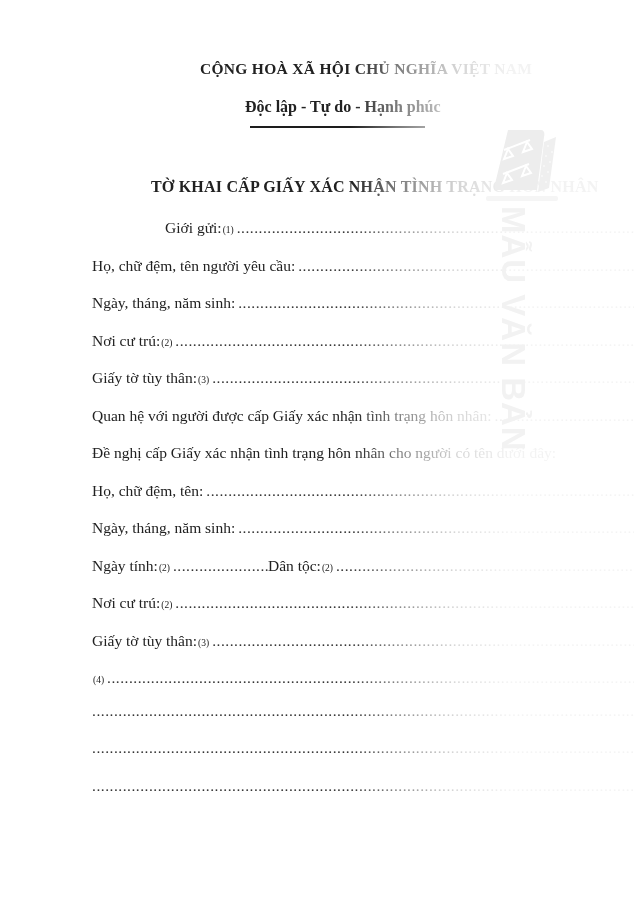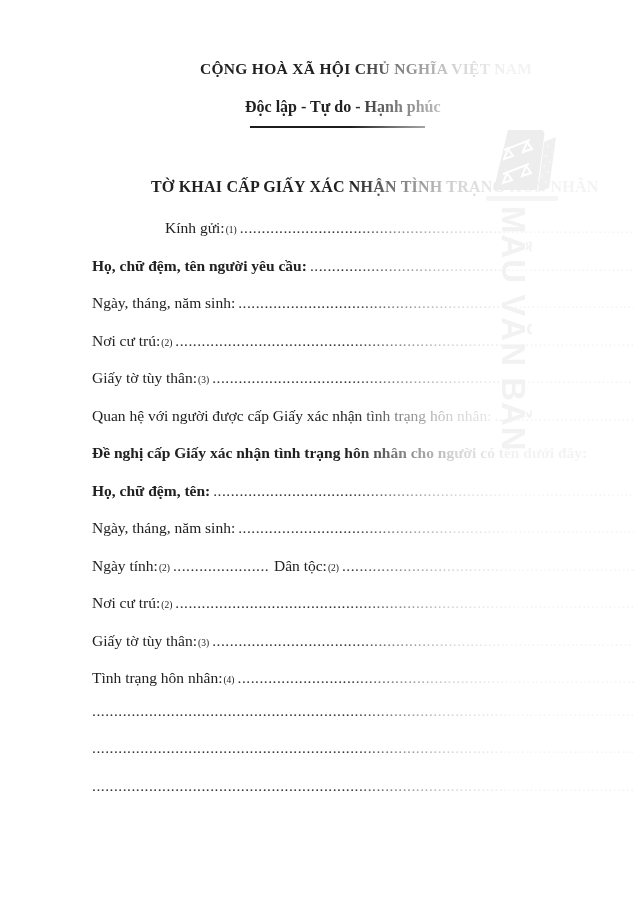--- a/index.html
+++ b/index.html
@@ -14,21 +14,21 @@
   .hdr2{top:98px;left:245px;font-weight:700;font-size:16px;}
   .rule{top:126px;left:250px;width:175px;height:2px;background:#1d1d1d;}
   .title{top:178px;left:151px;font-weight:700;font-size:16px;letter-spacing:.2px;}
   
   .row{
     position:absolute;left:92px;right:6px;display:flex;align-items:baseline;
     white-space:nowrap;line-height:19px;
   }
   .row.salutation{left:165px;}
   .lbl{flex:0 0 auto;}
-  .bold{font-weight:700;}
+  .bold{font-weight:400;}
   sup.fn{font-size:9.5px;line-height:0;vertical-align:super;margin-left:1px;flex:0 0 auto;}
   .dots{
     overflow:hidden;flex:0 0 auto;margin-left:3px;color:#333333;letter-spacing:.5px;
   }
   .dots.grow{flex:1 1 auto;}
   
   .fade{
     top:0;left:350px;width:290px;height:905px;z-index:5;pointer-events:none;
     background:linear-gradient(to right,
       rgba(255,255,255,0) 0%,
@@ -53,21 +53,21 @@
 
 <div class="page">
 
   <div class="abs hdr1 nowrap">CỘNG HOÀ XÃ HỘI CHỦ NGHĨA VIỆT NAM</div>
   <div class="abs hdr2 nowrap">Độc lập - Tự do - Hạnh phúc</div>
   <div class="abs rule"></div>
 
   <div class="abs title nowrap">TỜ KHAI CẤP GIẤY XÁC NHẬN TÌNH TRẠNG HÔN NHÂN</div>
 
   <div class="row salutation" style="top:218px">
-    <span class="lbl">Kính gửi:</span>
+    <span class="lbl">Giới gửi:</span>
       <sup class="fn">(1)</sup>
     <span class="dots grow">............................................................................................................................................................................................................................................................................................................</span>
   </div>
 
   <div id="form-fields">
       <div class="row" style="top: 255.5px;">
         <span class="lbl bold">Họ, chữ đệm, tên người yêu cầu:</span>
         <span class="dots grow">............................................................................................................................................................................................................................................................................................................</span>
       </div>
       <div class="row" style="top: 293px;">
@@ -96,36 +96,35 @@
         <span class="dots grow">............................................................................................................................................................................................................................................................................................................</span>
       </div>
       <div class="row" style="top: 518px;">
         <span class="lbl">Ngày, tháng, năm sinh:</span>
         <span class="dots grow">............................................................................................................................................................................................................................................................................................................</span>
       </div>
       <div class="row" style="top: 555.5px;">
         <span class="lbl">Ngày tính:</span>
         <sup class="fn">(2)</sup>
         <span class="dots" style="width: 95px;">............................................................................................................................................................................................................................................................................................................</span>
-        <span class="lbl" style="margin-left: 6px;">Dân tộc:</span>
+        <span class="lbl" style="">Dân tộc:</span>
         <sup class="fn">(2)</sup>
         <span class="dots grow">............................................................................................................................................................................................................................................................................................................</span>
       </div>
       <div class="row" style="top: 593px;">
         <span class="lbl">Nơi cư trú:</span>
         <sup class="fn">(2)</sup>
         <span class="dots grow">............................................................................................................................................................................................................................................................................................................</span>
       </div>
       <div class="row" style="top: 630.5px;">
         <span class="lbl">Giấy tờ tùy thân:</span>
         <sup class="fn">(3)</sup>
         <span class="dots grow">............................................................................................................................................................................................................................................................................................................</span>
       </div>
       <div class="row" style="top: 668px;">
-        <span class="lbl">Tình trạng hôn nhân:</span>
         <sup class="fn">(4)</sup>
         <span class="dots grow">............................................................................................................................................................................................................................................................................................................</span>
       </div>
     </div>
 
   <div id="trailing-lines">
       <div class="row" style="top: 700.5px;">
         <span class="dots grow" style="margin-left: 0px;">............................................................................................................................................................................................................................................................................................................</span>
       </div>
       <div class="row" style="top: 738px;">

